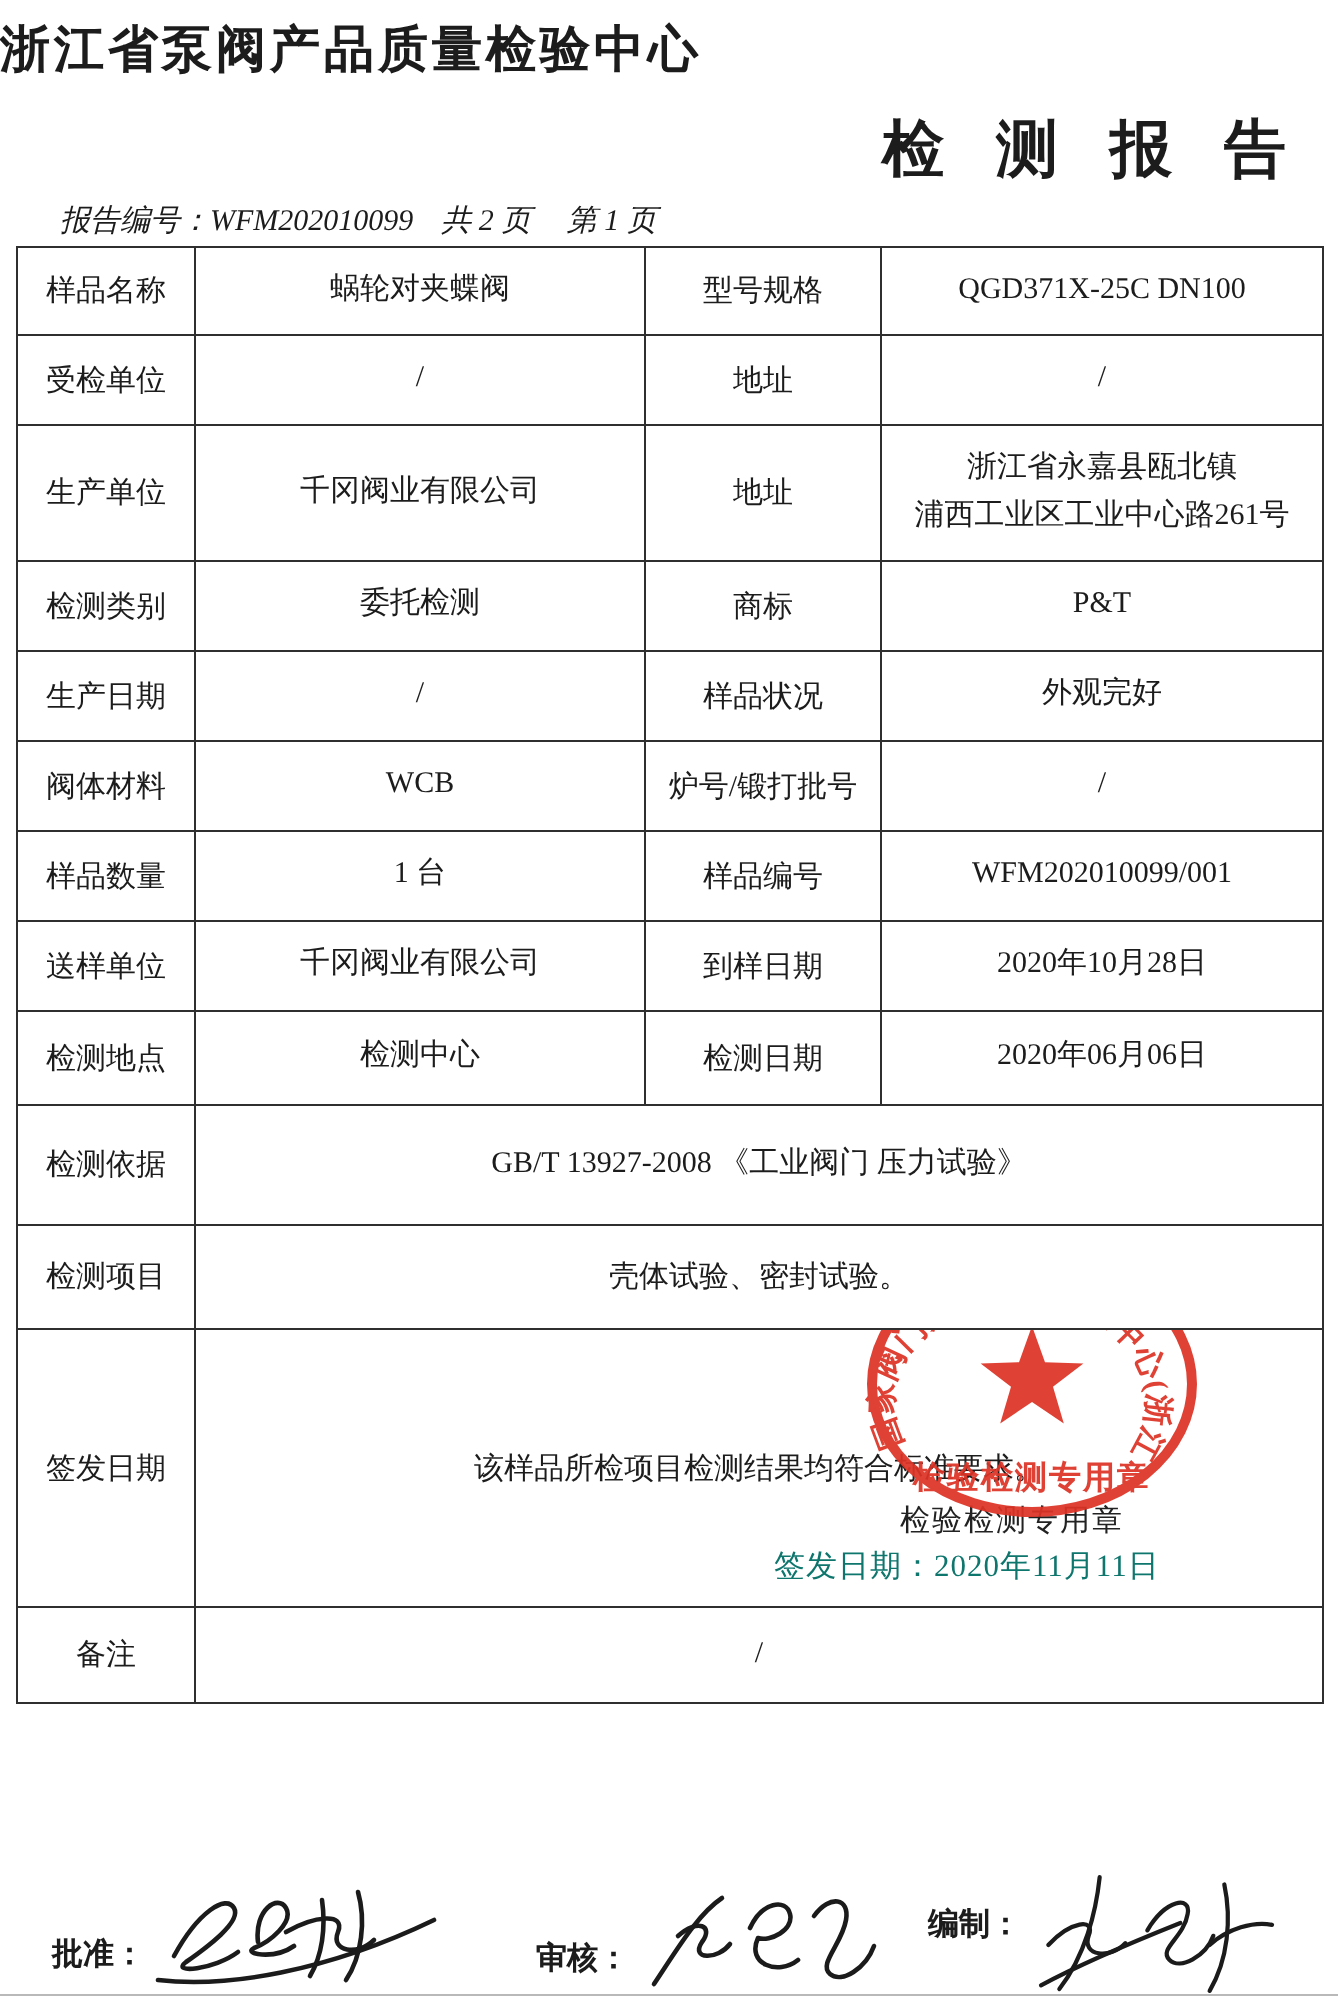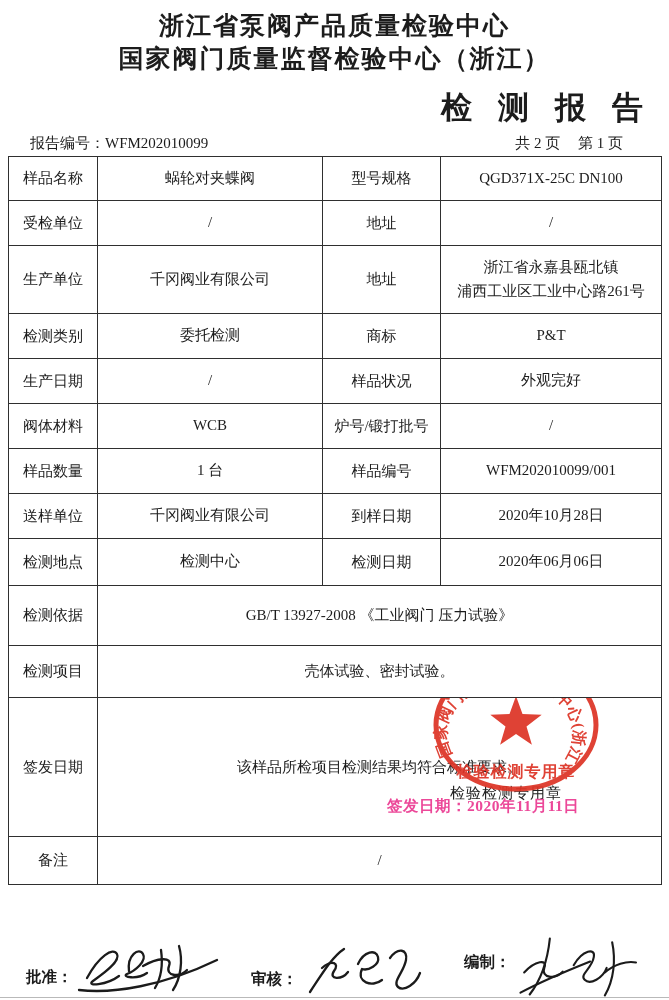--- a/index.html
+++ b/index.html
@@ -8,41 +8,41 @@
     position: relative;
     width: 669px; height: 1000px;
     margin: 0 auto;
     background: #ffffff;
     color: #1c1c1c;
     font-family: "Liberation Serif", "DejaVu Serif", serif;
     overflow: hidden;
   }
   
   .org-title {
-    text-align: center;
     font-weight: bold;
     font-size: 25px;
     letter-spacing: 2px;
     line-height: 1.32;
   }
   .org-title.first { padding-top: 9px; }
   .doc-title {
     text-align: right;
     font-weight: bold;
     font-size: 31px;
     letter-spacing: 26px;
     padding-left: 26px; 
     margin-top: 12px;
   }
   .meta-row {
     display: flex;
-    justify-content: space-between;
+    justify-content: flex-start;
     align-items: flex-end;
     padding: 5px 46px 3px 30px;
     font-size: 15px;
+    font-style: italic;
   }
   .meta-right span { margin-left: 14px; }
   
   table.report {
     border-collapse: collapse;
     table-layout: fixed;
     margin-left: 8px;
     width: 653px;
   }
   table.report td {
@@ -78,53 +78,51 @@
     position: absolute;
     left: 330px; top: 86px;
     width: 156px;
     text-align: center;
     font-size: 15px;
     letter-spacing: 1px;
     color: #222;
   }
   .issue-date {
     position: absolute;
-    left: 289px; top: 98px;
+    left: 289px; top: 108px;
     font-size: 15.5px;
     letter-spacing: 0.5px;
-    color: #ec4899;
-    font-weight: bold;
+    color: #0f766e;
   }
   .stamp-svg {
     position: absolute;
     left: 327px; top: -47px;
     width: 182px; height: 152px;
     opacity: 0.93;
     pointer-events: none;
   }
   
   .footer-area { position: absolute; left: 0; top: 936px; width: 572px; height: 64px; padding-left: 23px; }
   .sig-group { position: absolute; display: flex; align-items: flex-end; }
   .sig-group .sig-label { font-size: 15.5px; font-weight: bold; padding-bottom: 10px; white-space: nowrap; }
   .sig-ink { stroke: #1b1b1b; stroke-width: 2.3; fill: none; stroke-linecap: round; stroke-linejoin: round; }
   .g-approve { left: 26px;  top: 4px; }
-  .g-review  { left: 251px; top: 4px; }
+  .g-review  { left: 268px; top: 4px; }
   .g-prepare { left: 464px; top: -2px; align-items: center; }
   .page-bottom-line {
     position: absolute; left: 0; bottom: 2px;
     width: 669px; height: 1px; background: #b9b9b9;
   }
 </style>
 </head>
 <body>
 
 <div class="page">
 
   <div class="org-title first">浙江省泵阀产品质量检验中心</div>
-  <div class="org-title">国家阀门质量监督检验中心（浙江）</div>
   <div class="doc-title">检测报告</div>
 
   <div class="meta-row">
     <div class="meta-left">
       <span>报告编号：</span><span>WFM202010099</span>
     </div>
     <div class="meta-right">
       <span>共 2 页</span>
       <span>第 1 页</span>
     </div>

